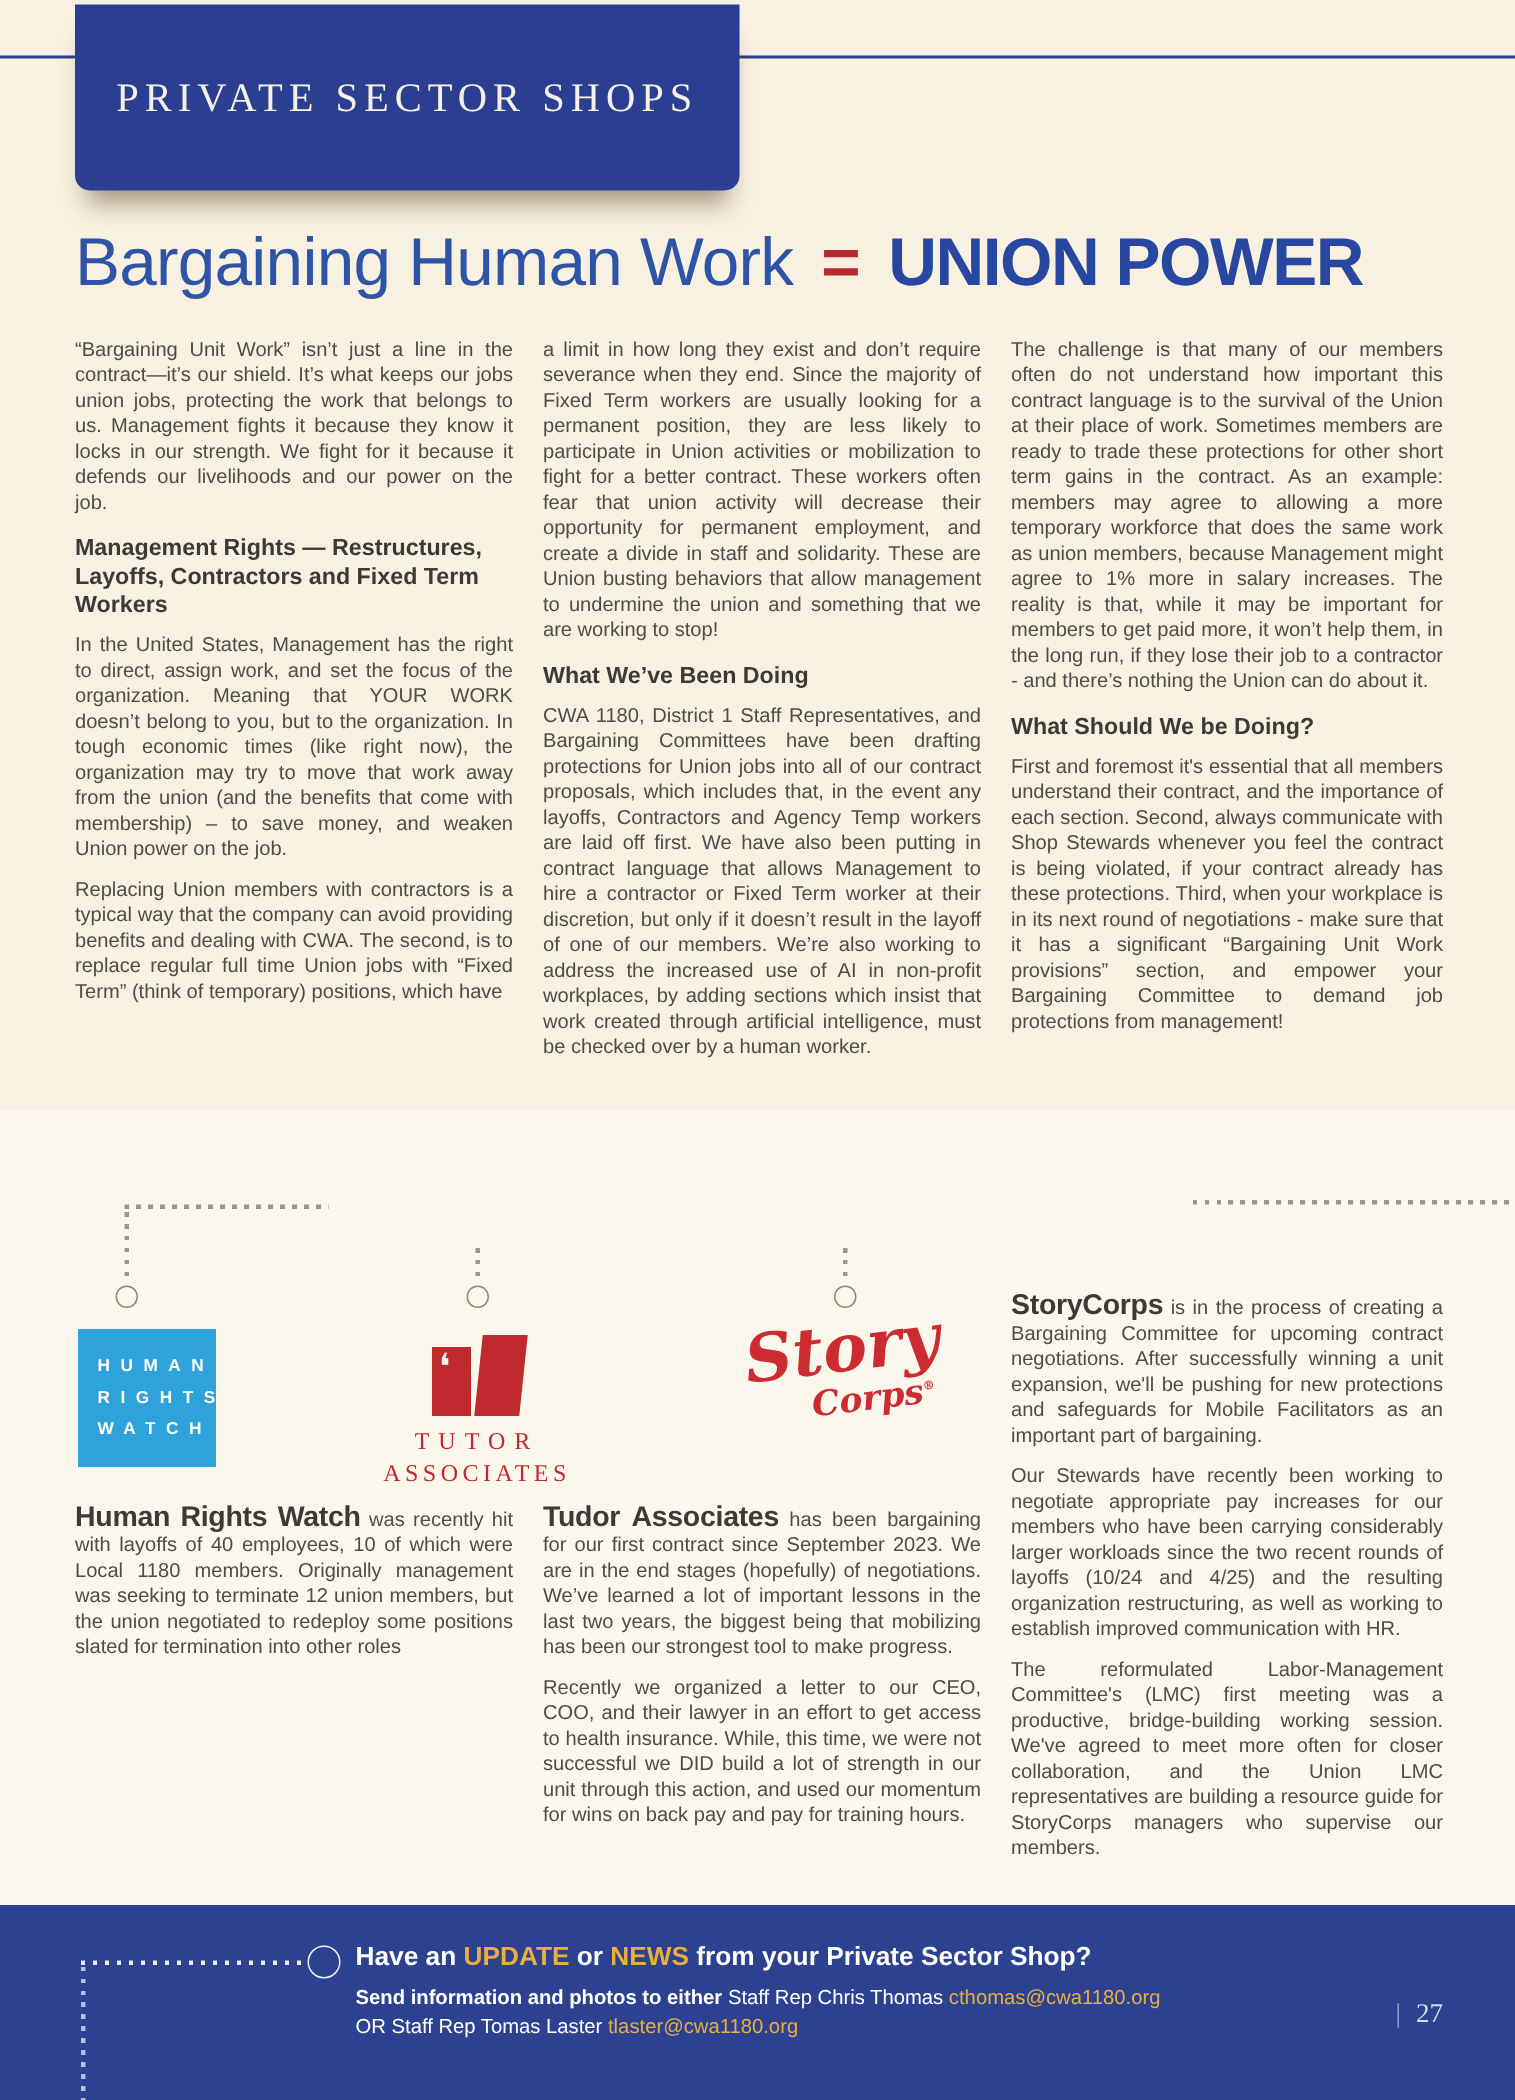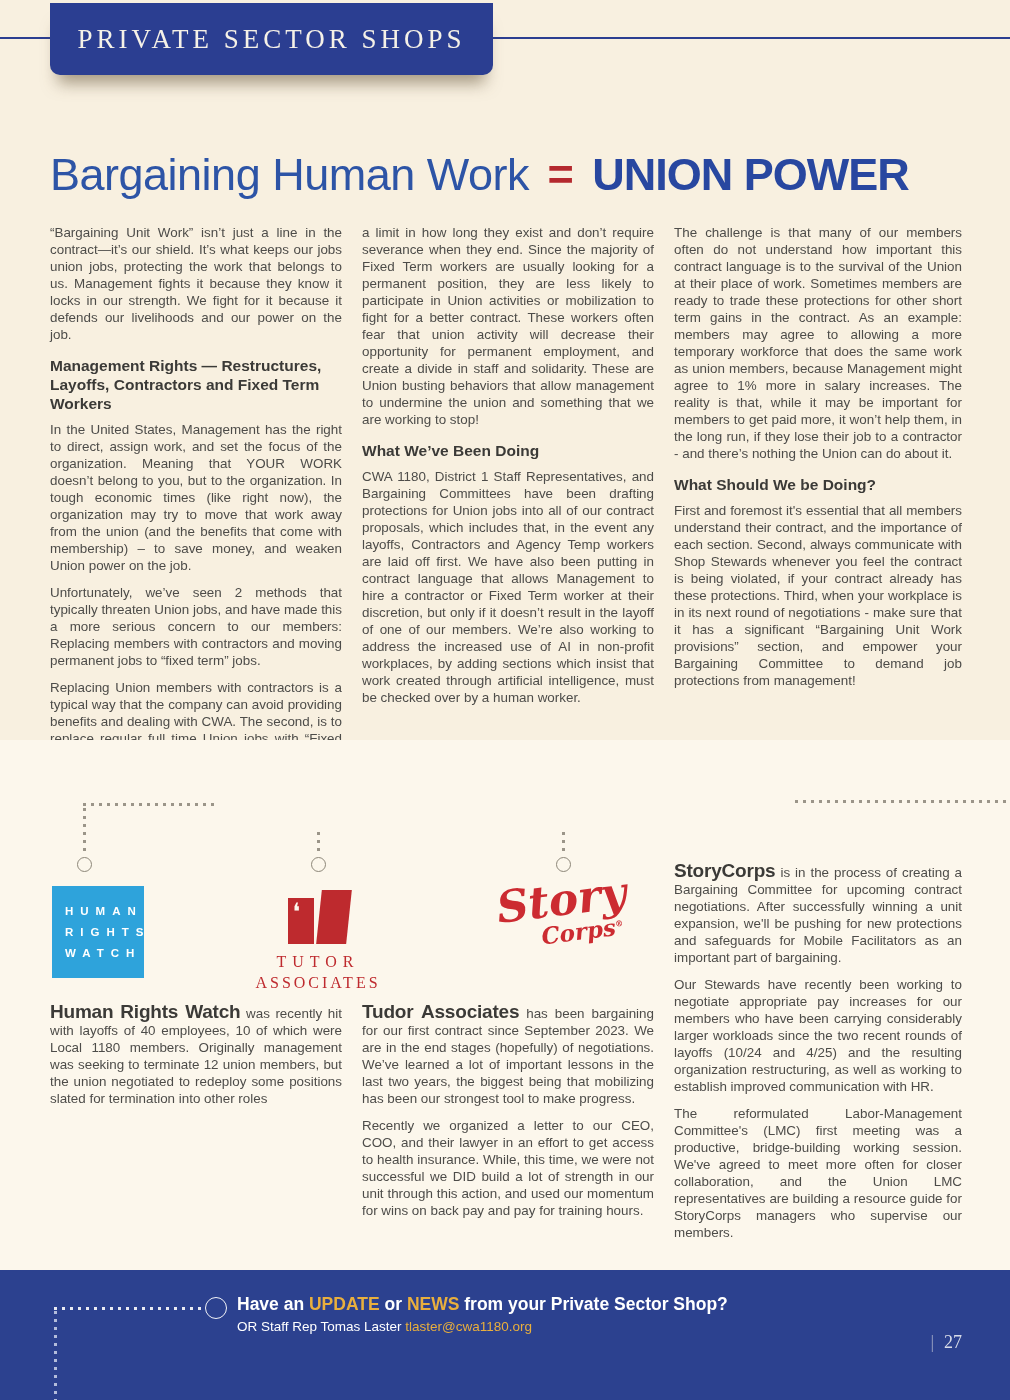--- a/index.html
+++ b/index.html
@@ -1,21 +1,21 @@
 <!DOCTYPE html>
 <html><head>
 <meta charset="utf-8">
 <style>
   html,body{margin:0;padding:0;}
   .page{position:relative;width:1010px;height:1400px;background:#F8F0E0;overflow:hidden;
         font-family:"Liberation Sans",sans-serif;}
   
   .top-rule{position:absolute;left:0;top:37px;width:100%;height:2px;background:#2B3E91;z-index:1;}
   
-  .ribbon{position:absolute;left:50px;top:3px;width:443px;height:72px;background:#2B3E91;z-index:2;
+  .ribbon{position:absolute;left:50px;top:3px;width:443px;height:124px;background:#2B3E91;z-index:2;
           border-radius:0 0 10px 10px;box-shadow:0 16px 16px -8px rgba(96,80,52,.55);
           display:flex;align-items:center;justify-content:center;}
   .ribbon-title{font-family:"Liberation Serif",serif;color:#F5F1E7;font-size:27px;
           letter-spacing:4px;font-variant:small-caps;text-transform:uppercase;}
   
   .headline{position:absolute;left:50px;top:150px;width:920px;font-size:45px;line-height:1.1;white-space:nowrap;}
   .hl-light{color:#2D54A6;font-weight:400;letter-spacing:-0.5px;}
   .hl-eq{color:#B4292E;font-weight:800;padding:0 6px;}
   .hl-strong{color:#2847A0;font-weight:800;letter-spacing:-1px;}
   
@@ -83,21 +83,20 @@
   <div class="headline">
     <span class="hl-light">Bargaining Human Work</span>
     <span class="hl-eq">=</span>
     <span class="hl-strong">UNION POWER</span>
   </div>
 
   <div class="col col-1">
     <p>“Bargaining Unit Work” isn’t just a line in the contract—it’s our shield. It’s what keeps our jobs union jobs, protecting the work that belongs to us. Management fights it because they know it locks in our strength. We fight for it because it defends our livelihoods and our power on the job.</p>
     <h3>Management Rights — Restructures, Layoffs, Contractors and Fixed Term Workers</h3>
     <p>In the United States, Management has the right to direct, assign work, and set the focus of the organization. Meaning that YOUR WORK doesn’t belong to you, but to the organization. In tough economic times (like right now), the organization may try to move that work away from the union (and the benefits that come with membership) – to save money, and weaken Union power on the job.</p>
-    <p>Unfortunately, we’ve seen 2 methods that typically threaten Union jobs, and have made this a more serious concern to our members: Replacing members with contractors and moving permanent jobs to “fixed term” jobs.</p>
     <p>Replacing Union members with contractors is a typical way that the company can avoid providing benefits and dealing with CWA. The second, is to replace regular full time Union jobs with “Fixed Term” (think of temporary) positions, which have</p>
   </div>
 
   <div class="col col-2">
     <p>a limit in how long they exist and don’t require severance when they end. Since the majority of Fixed Term workers are usually looking for a permanent position, they are less likely to participate in Union activities or mobilization to fight for a better contract. These workers often fear that union activity will decrease their opportunity for permanent employment, and create a divide in staff and solidarity. These are Union busting behaviors that allow management to undermine the union and something that we are working to stop!</p>
     <h3>What We’ve Been Doing</h3>
     <p>CWA 1180, District 1 Staff Representatives, and Bargaining Committees have been drafting protections for Union jobs into all of our contract proposals, which includes that, in the event any layoffs, Contractors and Agency Temp workers are laid off first. We have also been putting in contract language that allows Management to hire a contractor or Fixed Term worker at their discretion, but only if it doesn’t result in the layoff of one of our members. We’re also working to address the increased use of AI in non-profit workplaces, by adding sections which insist that work created through artificial intelligence, must be checked over by a human worker.</p>
   </div>
 
   <div class="col col-3">
@@ -156,20 +155,23 @@
   </div>
 
   <div class="footer">
     <div class="dotted-h-w"></div>
     <div class="dotted-v-w"></div>
     <div class="footer-circle"></div>
     <div class="footer-text">
       <div class="f-line1">
         <span>Have an </span><span class="f-gold">UPDATE</span><span> or </span><span class="f-gold">NEWS</span><span> from your Private Sector Shop?</span>
       </div>
+      <div class="f-line2">
+        <span class="f-bold">Send information and photos to either </span><span>Staff Rep Chris Thomas </span><a href="#" class="f-email">cthomas@cwa1180.org</a>
+      </div>
       <div class="f-line3">
         <span>OR  Staff Rep Tomas Laster </span><a href="#" class="f-email">tlaster@cwa1180.org</a>
       </div>
     </div>
     <div class="page-num">
       <span class="sep">|</span><span>27</span>
     </div>
   </div>
 
 </div>

